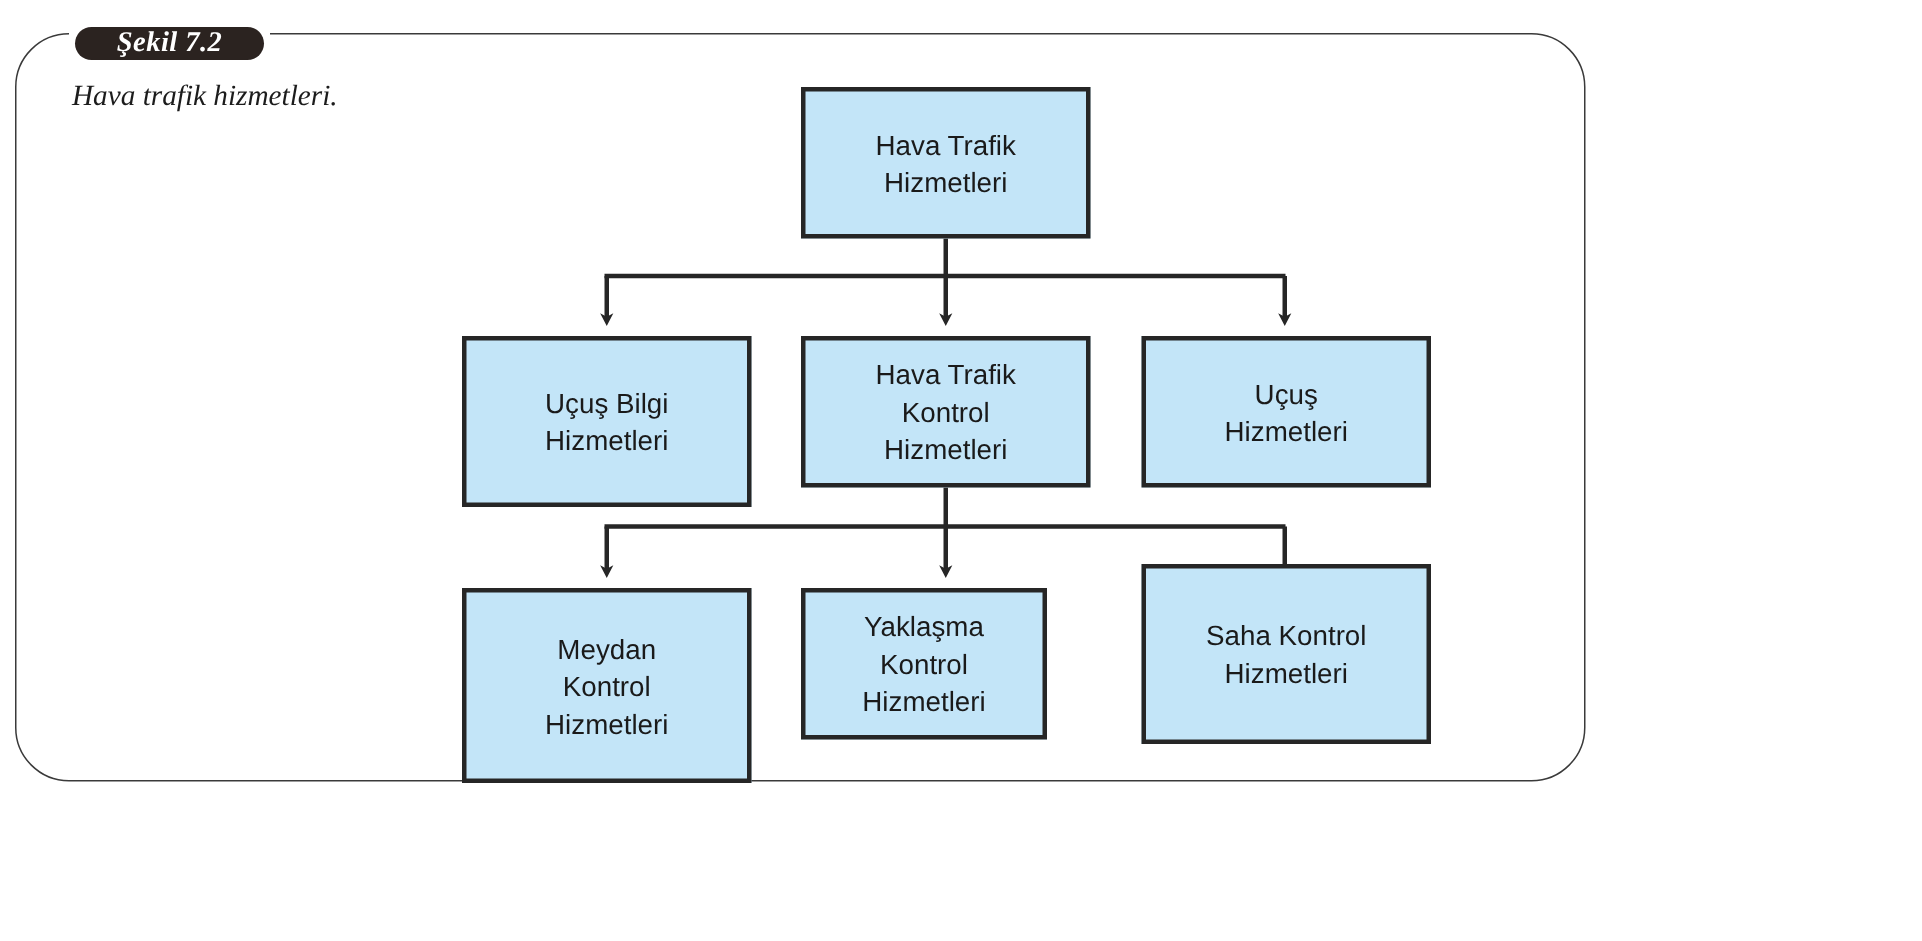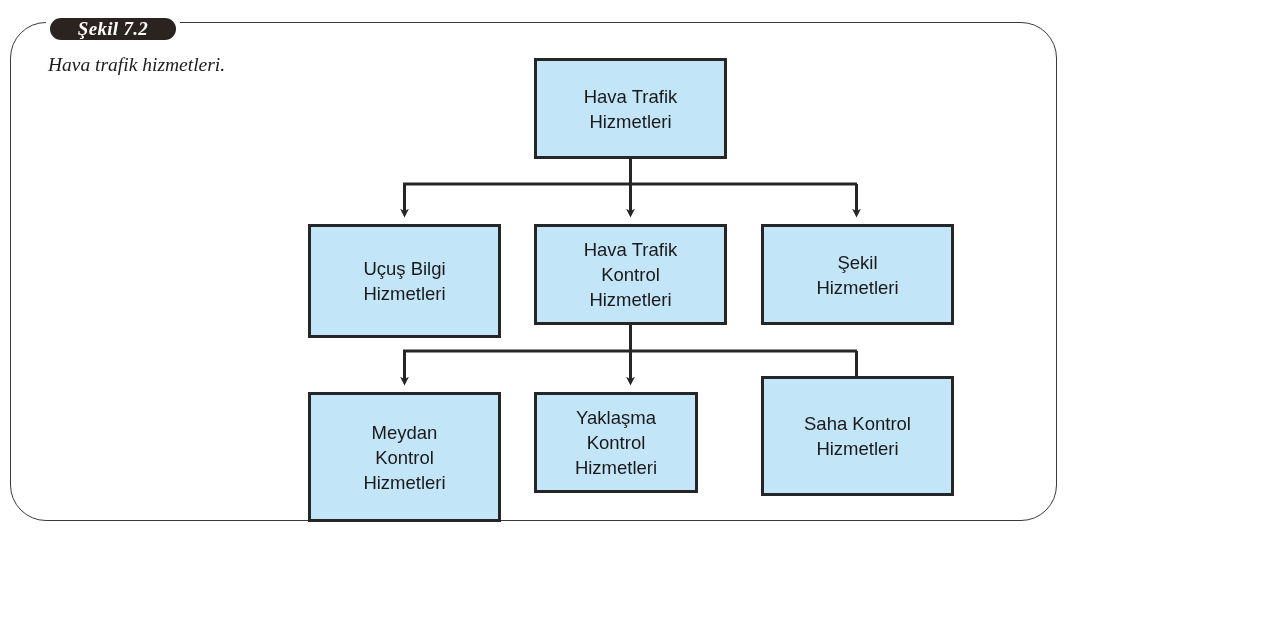--- a/index.html
+++ b/index.html
@@ -97,21 +97,21 @@
   <div class="node" style="left:534px;top:224px;width:193px;height:101px;">
     <div>
       <span>Hava Trafik</span>
       <span>Kontrol</span>
       <span>Hizmetleri</span>
     </div>
   </div>
 
   <div class="node" style="left:761px;top:224px;width:193px;height:101px;">
     <div>
-      <span>Şekil</span>
+      <span>Uçuş</span>
       <span>Hizmetleri</span>
     </div>
   </div>
 
   <div class="node" style="left:308px;top:392px;width:193px;height:130px;">
     <div>
       <span>Meydan</span>
       <span>Kontrol</span>
       <span>Hizmetleri</span>
     </div>

